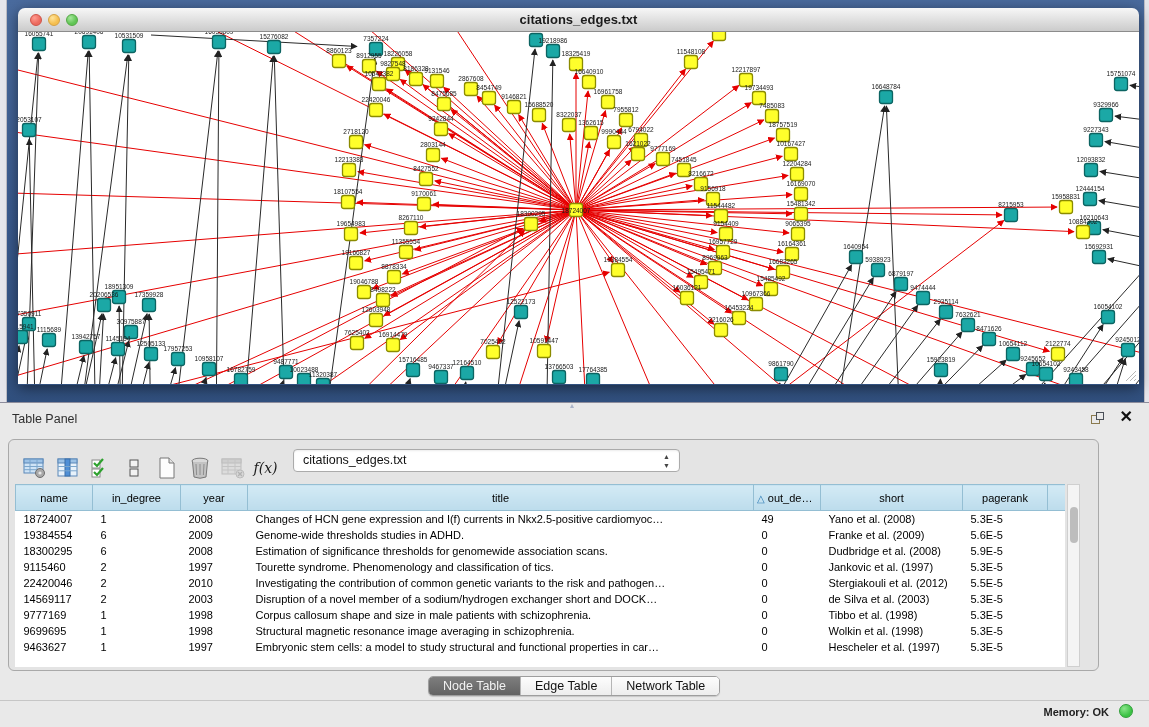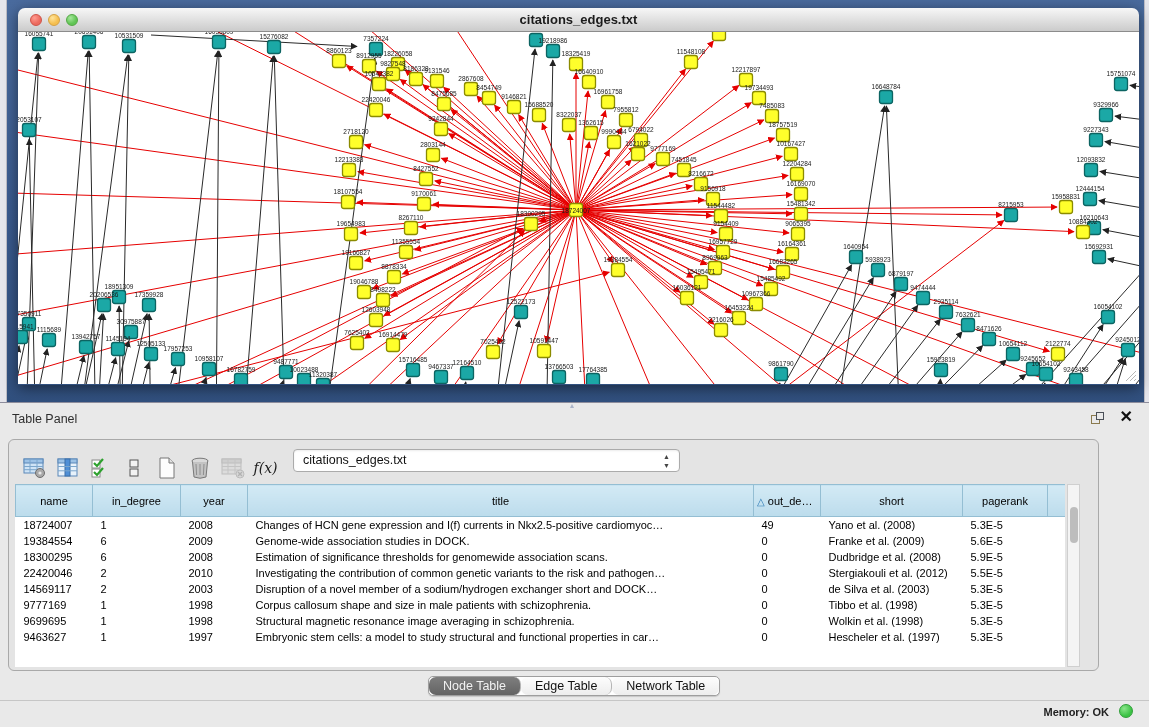--- a/index.html
+++ b/index.html
@@ -38,35 +38,35 @@
   .toolbar { position:absolute; left:12px; top:11px; height:34px; display:flex; align-items:center; }
   .tbtn { width:27px; height:28px; margin-right:6px; display:flex; align-items:center; justify-content:center; }
   .fx { font-family:"DejaVu Serif",serif; font-style:italic; font-size:14px; color:#1a1a1a; white-space:nowrap; }
   .combo { position:absolute; left:284px; top:9px; width:387px; height:23px; background:#fff;
            border:1px solid #ababab; border-radius:4px; font-size:12.5px; color:#111;
            line-height:21px; padding-left:9px; box-shadow:inset 0 1px 2px rgba(0,0,0,.08); }
   .combo .steppers { position:absolute; right:9px; top:2px; font-size:7px; color:#444; line-height:9px; text-align:center; }
 
   .tablewrap { position:absolute; left:6px; top:44px; width:1050px; height:183px; background:#fff; overflow:hidden; }
   table.grid { border-collapse:collapse; table-layout:fixed; width:1050px; font-size:11px; color:#000; }
-  table.grid th { height:32px; background:linear-gradient(#d3eaf5,#bcdcec); border:1px solid #94bed3;
+  table.grid th { height:26px; background:linear-gradient(#d3eaf5,#bcdcec); border:1px solid #94bed3;
                   font-weight:normal; font-size:11px; text-align:center; padding:4px 3px; overflow:hidden; white-space:nowrap; }
   table.grid th.lal { text-align:left; }
   table.grid td { height:16px; padding:0 0 0 8px; overflow:hidden; white-space:nowrap; }
   td.c-name { padding-left:3px; }
   .tri { color:#2e7bb5; font-size:10px; }
   .vscroll { position:absolute; left:1058px; top:44px; width:13px; height:183px; background:#f4f4f4; border:1px solid #cfcfcf; }
   .vthumb { position:absolute; left:1.5px; top:22px; width:8px; height:36px; background:#bdbdbd; border-radius:4px; }
 
   
   .tabs { position:absolute; left:428px; top:273px; height:20px; display:flex;
           border:1px solid #9e9e9e; border-radius:5px; overflow:hidden; background:#fff;
           box-shadow:0 1px 1px rgba(0,0,0,.15); }
   .tab { padding:0 14px; font-size:12.5px; line-height:19px; color:#111;
-         background:linear-gradient(#fdfdfd,#ededed); border-right:1px solid #b5b5b5;border-radius:7px; }
+         background:linear-gradient(#fdfdfd,#ededed); border-right:1px solid #b5b5b5; }
   .tab:last-child { border-right:none; }
   .tab.sel { background:linear-gradient(#7e7e7e,#636363); color:#f2f2f2; }
   .status-line { position:absolute; left:0; top:297px; width:1149px; border-top:1px solid #c6c6c6; }
   .mem { position:absolute; right:40px; top:303px; font-size:11px; color:#222;font-weight:bold; }
   .memdot { position:absolute; right:16px; top:301px; width:14px; height:14px; border-radius:50%;
             background:radial-gradient(circle at 35% 30%,#8ae58a,#3bc244 65%); border:1px solid #2f9e38; }
   .divgrip { position:absolute; left:570px; top:-2px; color:#aab4c8; font-size:8px; }
 </style>
 </head>
 <body>
@@ -894,34 +894,44 @@
                 <td class="c-title">Changes of HCN gene expression and I(f) currents in Nkx2.5-positive cardiomyoc…</td>
                 <td class="c-out_degree">49</td>
                 <td class="c-short">Yano et al. (2008)</td>
                 <td class="c-pagerank">5.3E-5</td>
                 <td class="c-stub"></td>
               </tr>
               <tr>
                 <td class="c-name">19384554</td>
                 <td class="c-in_degree">6</td>
                 <td class="c-year">2009</td>
-                <td class="c-title">Genome-wide association studies in DOCK.</td>
+                <td class="c-title">Genome-wide thresholds studies in ADHD.</td>
                 <td class="c-out_degree">0</td>
                 <td class="c-short">Franke et al. (2009)</td>
                 <td class="c-pagerank">5.6E-5</td>
                 <td class="c-stub"></td>
               </tr>
               <tr>
                 <td class="c-name">18300295</td>
                 <td class="c-in_degree">6</td>
                 <td class="c-year">2008</td>
                 <td class="c-title">Estimation of significance thresholds for genomewide association scans.</td>
                 <td class="c-out_degree">0</td>
                 <td class="c-short">Dudbridge et al. (2008)</td>
                 <td class="c-pagerank">5.9E-5</td>
+                <td class="c-stub"></td>
+              </tr>
+              <tr>
+                <td class="c-name">9115460</td>
+                <td class="c-in_degree">2</td>
+                <td class="c-year">1997</td>
+                <td class="c-title">Tourette syndrome. Phenomenology and classification of tics.</td>
+                <td class="c-out_degree">0</td>
+                <td class="c-short">Jankovic et al. (1997)</td>
+                <td class="c-pagerank">5.3E-5</td>
                 <td class="c-stub"></td>
               </tr>
               <tr>
                 <td class="c-name">22420046</td>
                 <td class="c-in_degree">2</td>
                 <td class="c-year">2010</td>
                 <td class="c-title">Investigating the contribution of common genetic variants to the risk and pathogen…</td>
                 <td class="c-out_degree">0</td>
                 <td class="c-short">Stergiakouli et al. (2012)</td>
                 <td class="c-pagerank">5.5E-5</td>

